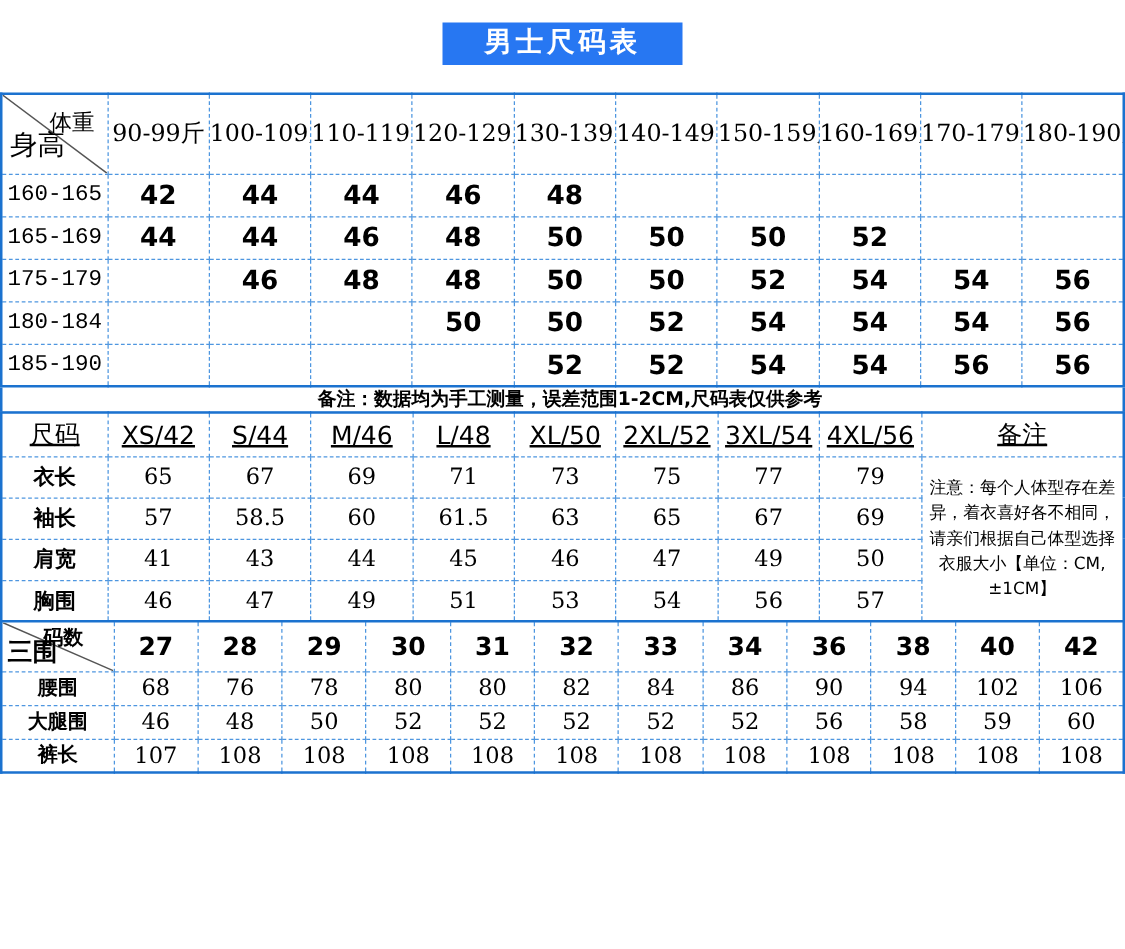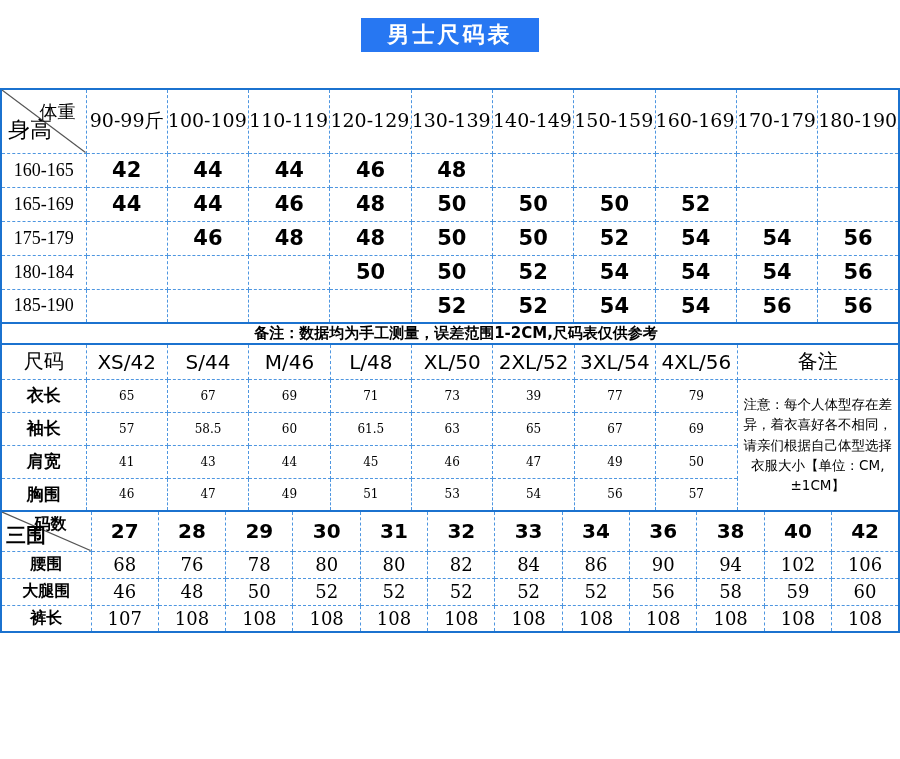--- a/index.html
+++ b/index.html
@@ -6,46 +6,46 @@
   html, body { width: 900px; background: #fff; }
   body {
     height: 759px;
     font-family: "DejaVu Sans", "Liberation Sans", sans-serif;
     color: #000;
     overflow: hidden;
   }
   .page { width: 900px; height: 759px; position: relative; }
 
   .title-bar {
-    width: 178px; height: 34px; line-height: 34px;
+    width: 192px; height: 34px; line-height: 34px;
     margin: 18px auto 0 auto;
     background: var(--accent, #2777f2);
     color: #fff; text-align: center;
     font-size: 22px; font-weight: bold; letter-spacing: 3px;
   }
 
   table {
     width: 900px; table-layout: fixed; border-collapse: collapse;
     border: 2px solid var(--border_solid, #1b72cf);
     background: #fff;
   }
   td, th {
     border: 1px dashed var(--border_dashed, #4e96e0);
     text-align: center; vertical-align: middle;
     font-weight: normal; overflow: hidden; white-space: nowrap;
   }
 
   
-  .t1 { margin-top: 36px; }
+  .t1 { margin-top: 22px; }
   .t1 thead th {
     height: 64px; font-size: 19px;
     font-family: "DejaVu Serif", "Liberation Serif", serif;
   }
   .t1 tbody th {
-    font-family: Liberation Serif, serif;
+    font-family: Liberation Mono, monospace;
     font-size: 18px; font-weight: normal;
   }
   .t1 tbody td { height: 34px; font-size: 21px; font-weight: 600; }
   .t1 tfoot td {
     height: 16px; border-top: 2px solid var(--border_solid, #1b72cf);
     font-size: 15px; font-weight: 600; padding-left: 12px;
   }
 
   .corner { position: relative; }
   .corner svg { position: absolute; left: 0; top: 0; width: 100%; height: 100%; display: block; }
@@ -53,24 +53,24 @@
     font-family: "DejaVu Serif", "Liberation Serif", serif; }
   .corner .c-bot { position: absolute; bottom: 8px; left: 6px; font-size: 22px;
     font-family: "DejaVu Serif", "Liberation Serif", serif; }
   .corner3 .c-top { top: 2px; right: 24px; font-size: 16px; font-weight: 600;
     font-family: "DejaVu Sans", "Liberation Sans", sans-serif; }
   .corner3 .c-bot { bottom: 2px; left: 4px; font-size: 20px; font-weight: 600;
     font-family: "DejaVu Sans", "Liberation Sans", sans-serif; }
 
   
   .t2 { margin-top: -2px; }
-  .t2 thead th { height: 35px; font-size: 20px; font-weight: 500; }
+  .t2 thead th { height: 35px; font-size: 20px; font-weight: 500; text-decoration: underline; }
   .t2 tbody th { font-size: 17px; font-weight: 600; }
   .t2 tbody td {
-    height: 33px; font-size: 12px;
+    height: 33px; font-size: 18px;
     font-family: "DejaVu Serif", "Liberation Serif", serif;
   }
   .t2 .t2-note {
     font-family: "DejaVu Sans", "Liberation Sans", sans-serif;
     font-size: 13.5px; line-height: 1.5; font-weight: normal;
     white-space: normal; padding: 2px 3px; text-align: center;
   }
 
   
   .t3 { margin-top: -2px; }
@@ -213,21 +213,21 @@
         </tr>
     </thead>
     <tbody id="t2-body">
         <tr>
           <th>衣长</th>
           <td>65</td>
           <td>67</td>
           <td>69</td>
           <td>71</td>
           <td>73</td>
-          <td>39</td>
+          <td>75</td>
           <td>77</td>
           <td>79</td>
           <td rowspan="4" class="t2-note">注意：每个人体型存在差异，着衣喜好各不相同，请亲们根据自己体型选择衣服大小【单位：CM,±1CM】</td>
         </tr>
         <tr>
           <th>袖长</th>
           <td>57</td>
           <td>58.5</td>
           <td>60</td>
           <td>61.5</td>

